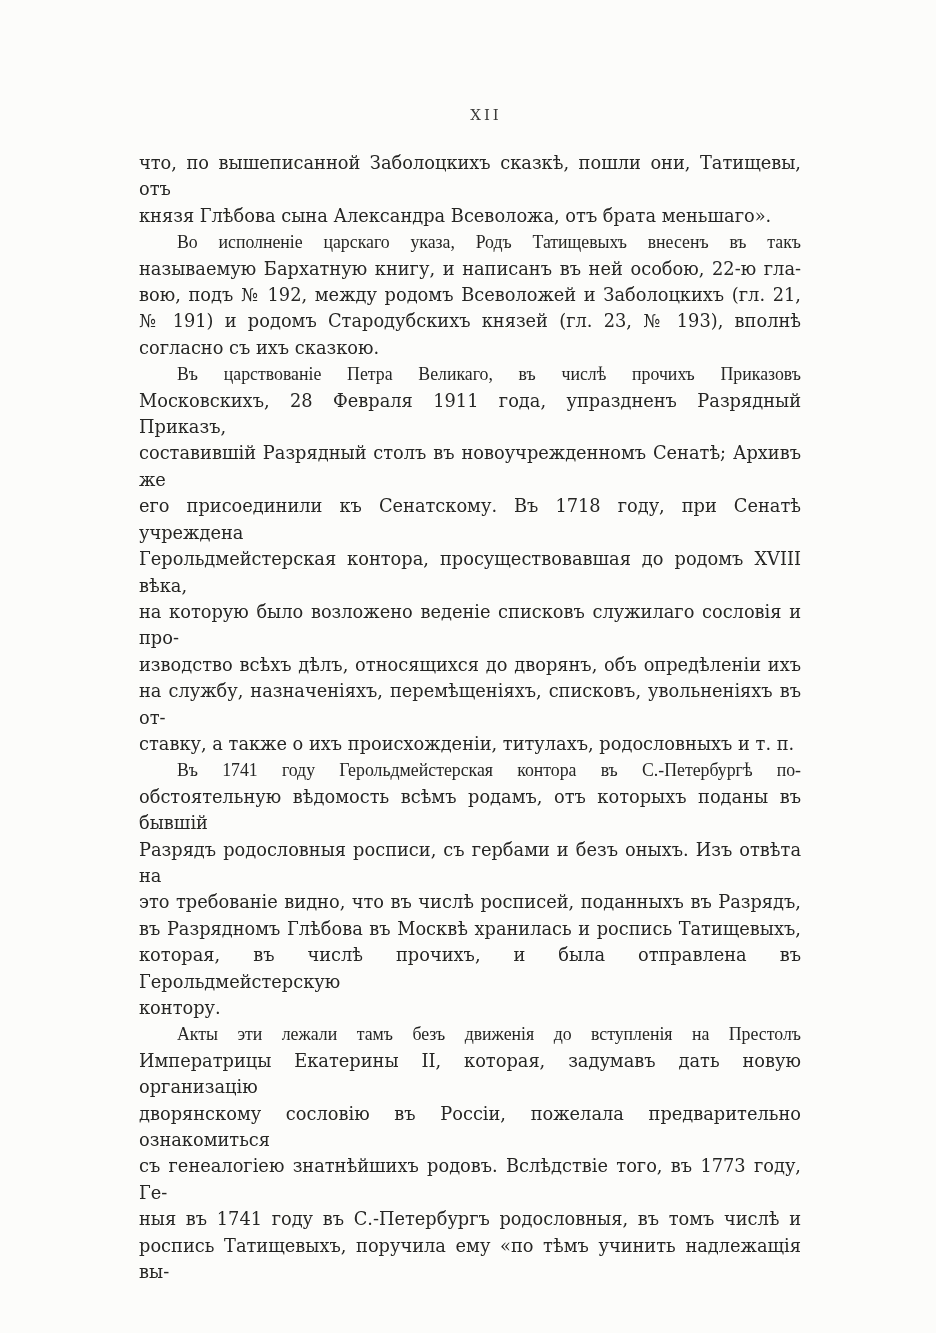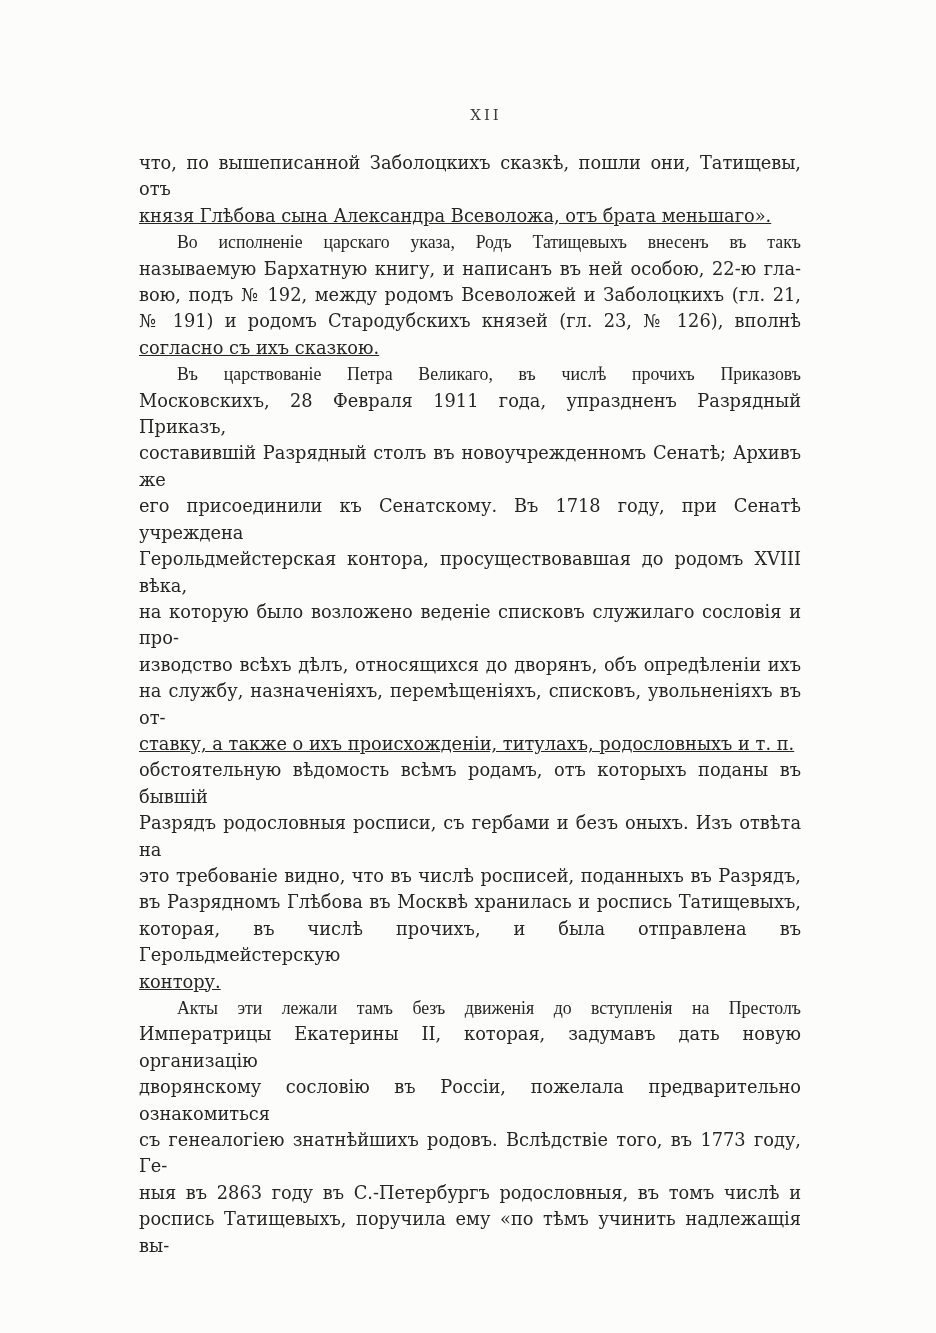--- a/index.html
+++ b/index.html
@@ -36,55 +36,55 @@
     line-height: 26.4px;
     text-rendering: optimizeLegibility;
   }
   .line {
     text-align: justify;
     text-align-last: justify;
     white-space: normal;
   }
   .line.last {
     text-align-last: left;
-    text-decoration: underline;
   }
   .line.indent {
     text-indent: 38px;
     font-family: Liberation Serif, serif;
   }
 </style>
 </head>
 <body>
 
 <div class="scan-page">
   <div class="page-number">XII</div>
   <div class="text-block">
       <div class="line">что, по вышеписанной Заболоцкихъ сказкѣ, пошли они, Татищевы, отъ</div>
       <div class="line last">князя Глѣбова сына Александра Всеволожа, отъ брата меньшаго».</div>
       <div class="line indent">Во исполненіе царскаго указа, Родъ Татищевыхъ внесенъ въ такъ</div>
       <div class="line">называемую Бархатную книгу, и написанъ въ ней особою, 22-ю гла-</div>
       <div class="line">вою, подъ № 192, между родомъ Всеволожей и Заболоцкихъ (гл. 21,</div>
-      <div class="line">№ 191) и родомъ Стародубскихъ князей (гл. 23, № 126), вполнѣ</div>
+      <div class="line">№ 191) и родомъ Стародубскихъ князей (гл. 23, № 193), вполнѣ</div>
       <div class="line last">согласно съ ихъ сказкою.</div>
       <div class="line indent">Въ царствованіе Петра Великаго, въ числѣ прочихъ Приказовъ</div>
       <div class="line">Московскихъ, 28 Февраля 1911 года, упраздненъ Разрядный Приказъ,</div>
       <div class="line">составившій Разрядный столъ въ новоучрежденномъ Сенатѣ; Архивъ же</div>
       <div class="line">его присоединили къ Сенатскому. Въ 1718 году, при Сенатѣ учреждена</div>
       <div class="line">Герольдмейстерская контора, просуществовавшая до родомъ XVIII вѣка,</div>
       <div class="line">на которую было возложено веденіе списковъ служилаго сословія и про-</div>
       <div class="line">изводство всѣхъ дѣлъ, относящихся до дворянъ, объ опредѣленіи ихъ</div>
       <div class="line">на службу, назначеніяхъ, перемѣщеніяхъ, списковъ, увольненіяхъ въ от-</div>
       <div class="line last">ставку, а также о ихъ происхожденіи, титулахъ, родословныхъ и т. п.</div>
+      <div class="line indent">Въ 1741 году Герольдмейстерская контора въ С.-Петербургѣ по-</div>
       <div class="line">обстоятельную вѣдомость всѣмъ родамъ, отъ которыхъ поданы въ бывшій</div>
       <div class="line">Разрядъ родословныя росписи, съ гербами и безъ оныхъ. Изъ отвѣта на</div>
       <div class="line">это требованіе видно, что въ числѣ росписей, поданныхъ въ Разрядъ,</div>
       <div class="line">въ Разрядномъ Глѣбова въ Москвѣ хранилась и роспись Татищевыхъ,</div>
       <div class="line">которая, въ числѣ прочихъ, и была отправлена въ Герольдмейстерскую</div>
       <div class="line last">контору.</div>
       <div class="line indent">Акты эти лежали тамъ безъ движенія до вступленія на Престолъ</div>
       <div class="line">Императрицы Екатерины II, которая, задумавъ дать новую организацію</div>
       <div class="line">дворянскому сословію въ Россіи, пожелала предварительно ознакомиться</div>
       <div class="line">съ генеалогіею знатнѣйшихъ родовъ. Вслѣдствіе того, въ 1773 году, Ге-</div>
-      <div class="line">ныя въ 2863 году въ С.-Петербургъ родословныя, въ томъ числѣ и</div>
+      <div class="line">ныя въ 1741 году въ С.-Петербургъ родословныя, въ томъ числѣ и</div>
       <div class="line">роспись Татищевыхъ, поручила ему «по тѣмъ учинить надлежащія вы-</div>
     </div>
 </div>
 
 </body></html>

